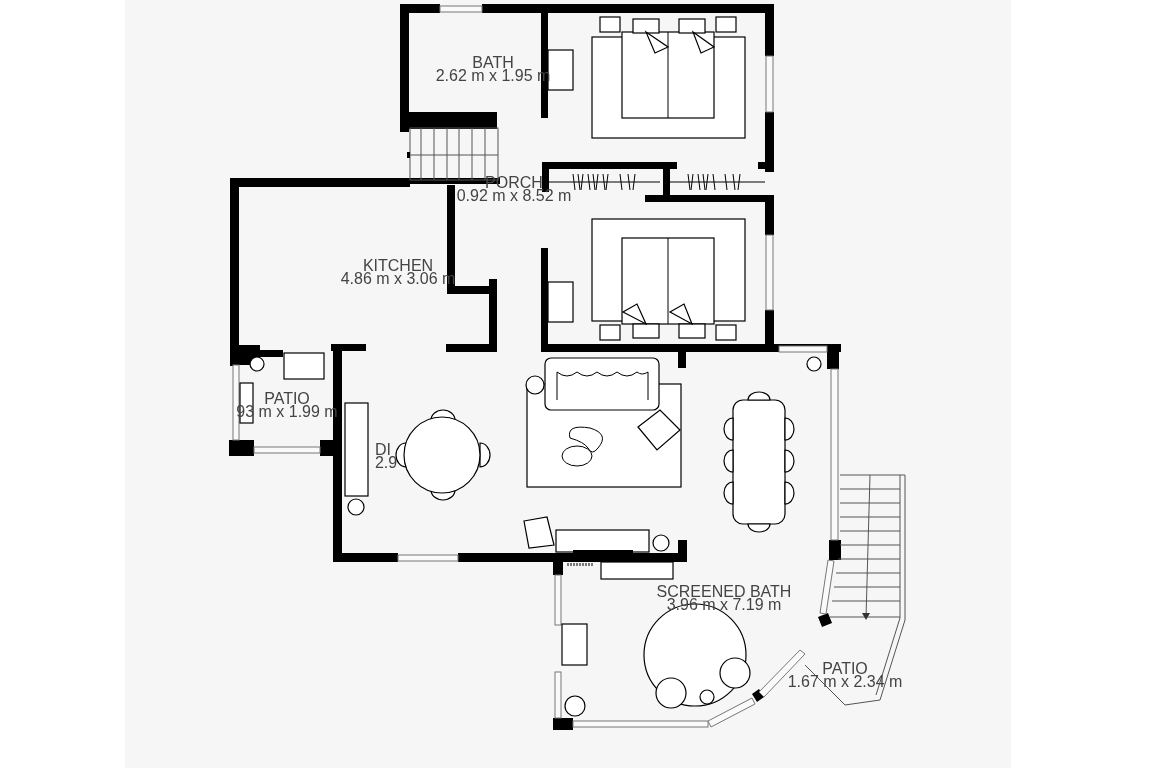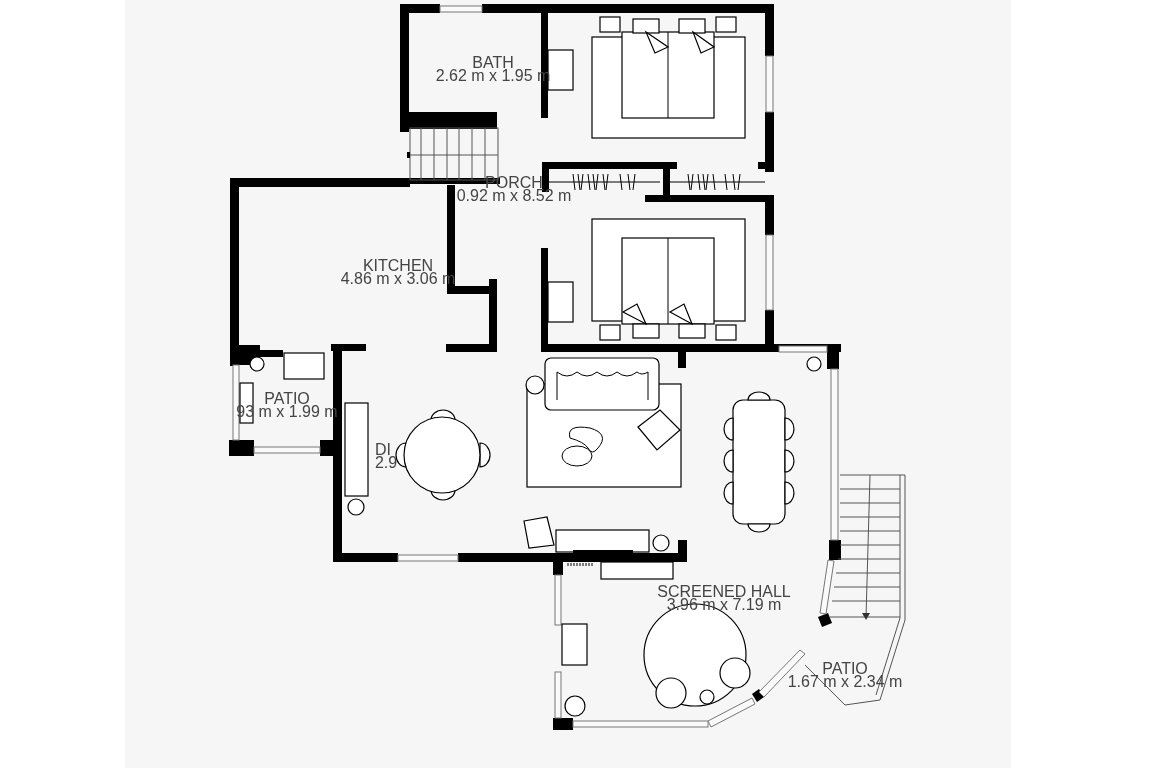--- a/index.html
+++ b/index.html
@@ -228,19 +228,19 @@
 </div>
 <div class="lbl" style="left:287px; top:392px;">
   <div>PATIO</div>
   <div>93 m x 1.99 m</div>
 </div>
 <div class="lbl" style="left:386px; top:443px; text-align:left;">
   <div>DI</div>
   <div>2.9</div>
 </div>
 <div class="lbl" style="left:724px; top:585px;">
-  <div>SCREENED HALL</div>
+  <div>SCREENED BATH</div>
   <div>3.96 m x 7.19 m</div>
 </div>
 <div class="lbl" style="left:845px; top:662px;">
   <div>PATIO</div>
   <div>1.67 m x 2.34 m</div>
 </div>
 
 </body></html>

